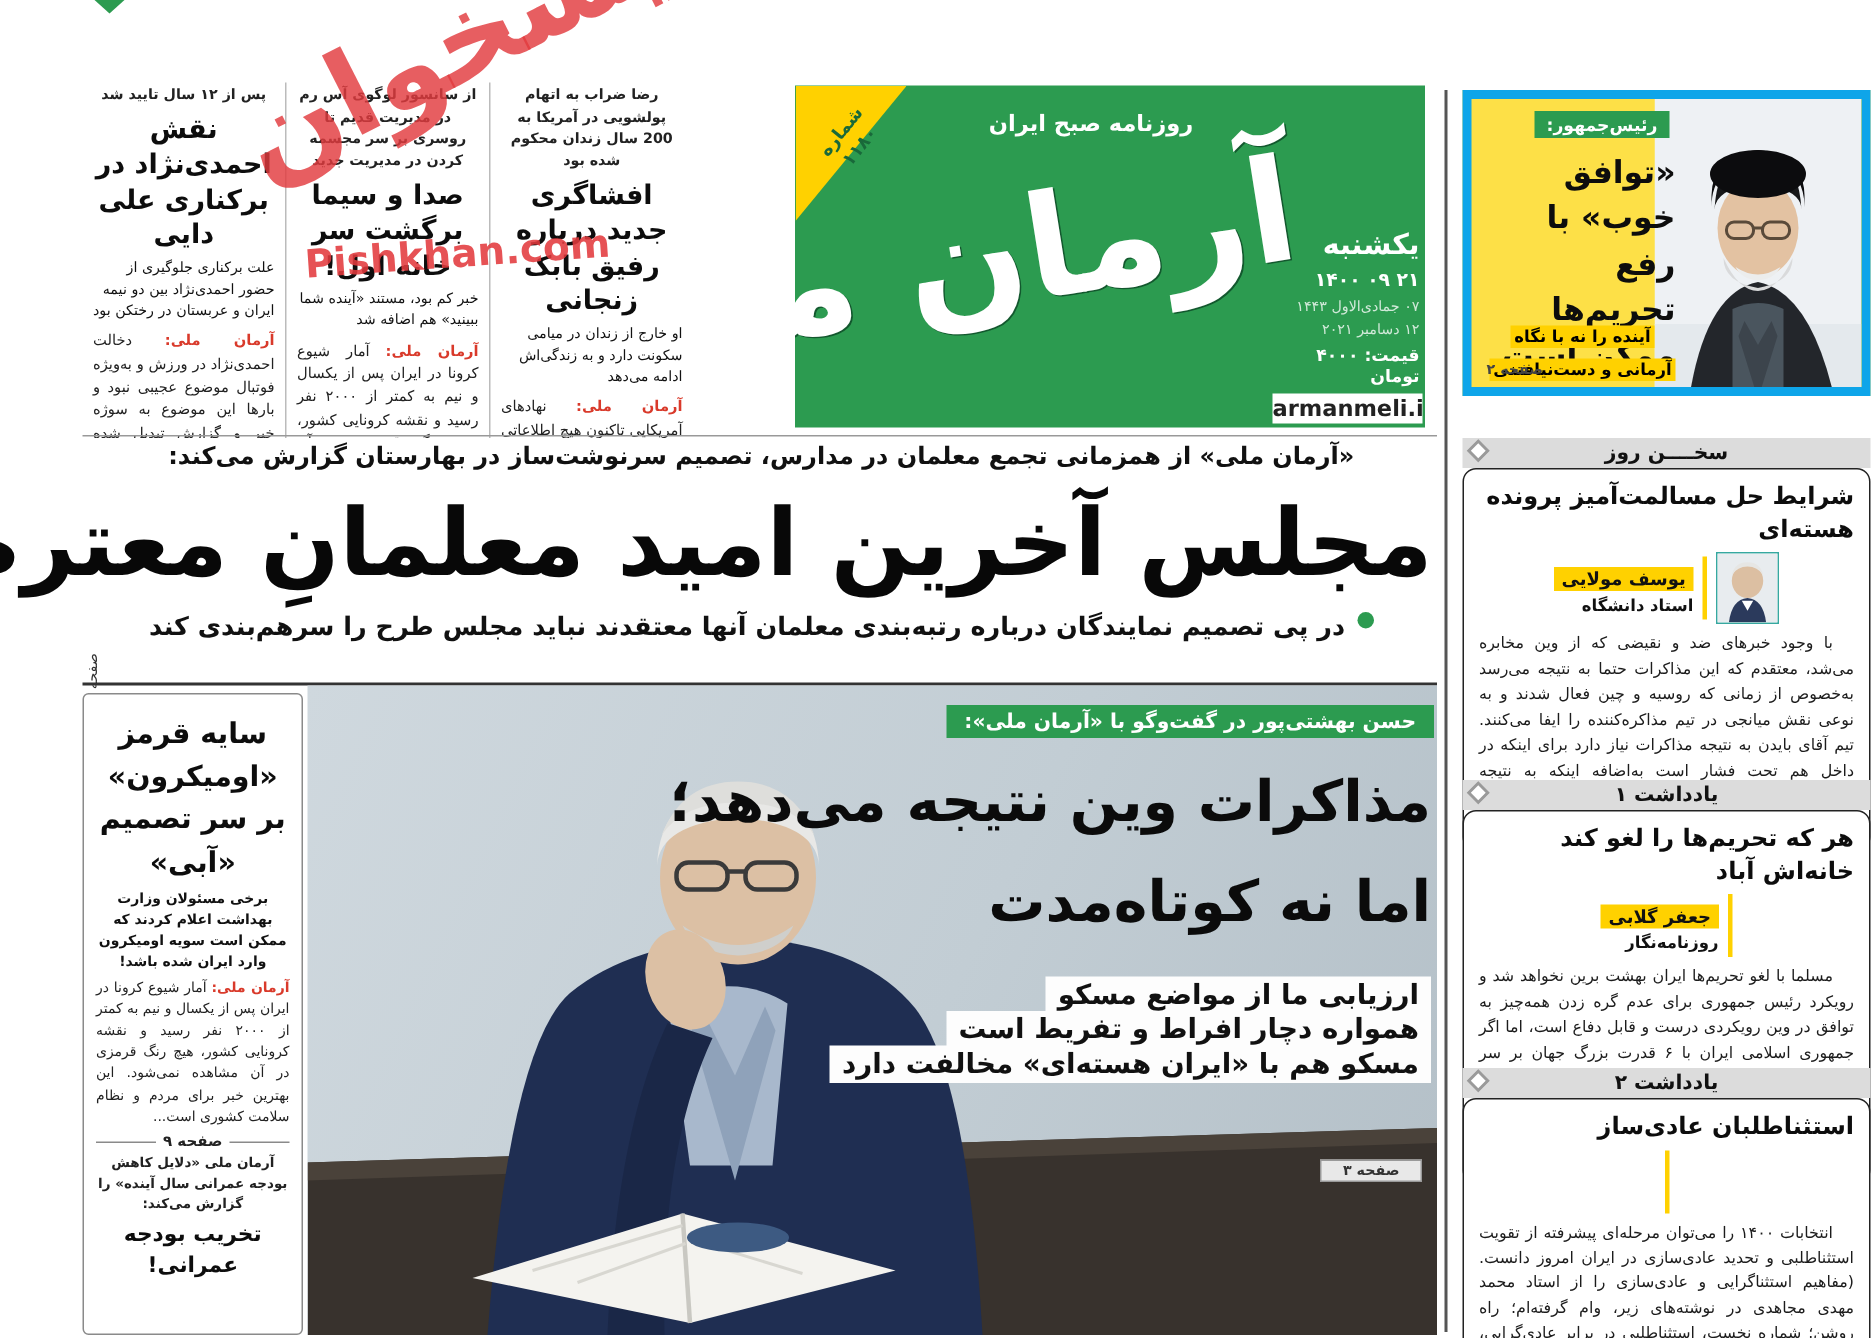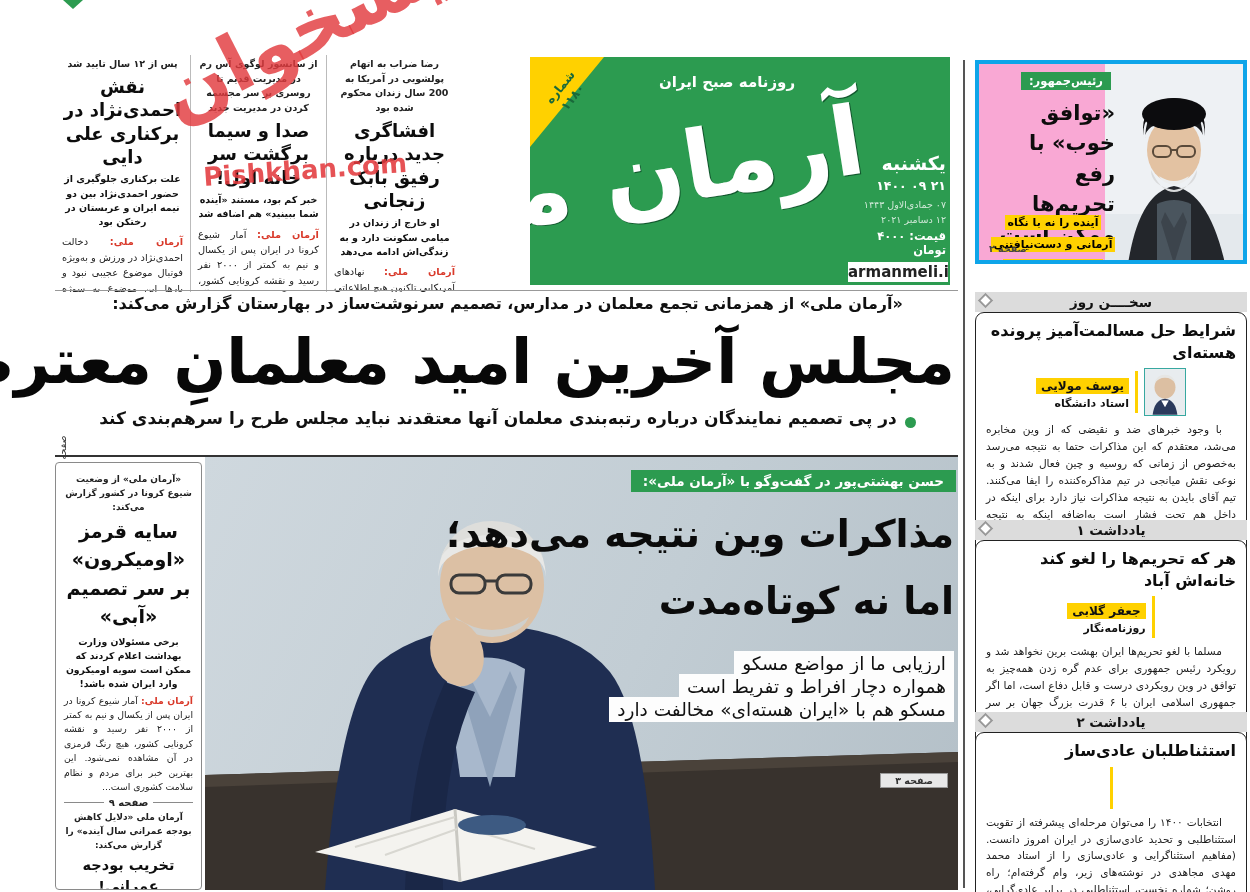--- a/index.html
+++ b/index.html
@@ -14,21 +14,21 @@
   .pageref .pr-line { flex:1; height:1px; background:#8a8a8a; }
   .pageref .pr-txt { font-size:10px; font-weight:bold; color:#222; white-space:nowrap; }
 
   
   .topcols { position:absolute; right:790px; left:55px; top:55px; height:237px; display:flex; direction:rtl; }
   .topcols { right:auto; left:55px; width:407px; }
   .tcol { flex:1; padding:2px 7px; overflow:hidden; text-align:center; border-left:1px solid #bbb; }
   .tcol:last-child { border-left:none; }
   .tcol .kick { font-size:9.5px; font-weight:bold; color:#222; line-height:1.55; margin-bottom:3px; }
   .tcol .ttl { font-size:18px; font-weight:900; color:#0d0d0d; line-height:1.3; margin:2px 0 4px; letter-spacing:-.5px; }
-  .tcol .sub { font-size:9.5px; font-weight:bold; color:#111; line-height:1.5; margin-bottom:5px; }
+  .tcol .sub { font-size:9.5px; font-weight:normal; color:#111; line-height:1.5; margin-bottom:5px;text-align:right; }
   .tcol .body { font-size:9.8px; color:#222; line-height:1.58; text-align:justify; }
 
   
   .watermark { position:absolute; left:175px; top:40px; width:280px; height:230px; pointer-events:none; z-index:30; }
   .wm-fa { position:absolute; left:10px; top:10px; font-size:78px; font-weight:bold; color:rgba(226,58,62,.82); transform:rotate(-27deg); transform-origin:left bottom; white-space:nowrap; }
   .wm-en { position:absolute; left:28px; top:115px; font-size:26px; font-weight:bold; color:rgba(226,58,62,.88); transform:rotate(-4deg); direction:ltr; }
 
   
   .masthead { position:absolute; left:530px; top:57px; width:420px; height:228px; background:#2c9b50; overflow:hidden; }
   .mh-tri { position:absolute; left:0; top:0; width:74px; height:90px; background:#ffd100; clip-path:polygon(0 0,100% 0,0 100%); }
@@ -36,58 +36,58 @@
   .mh-tagline { position:absolute; left:92px; top:16px; width:210px; text-align:center; color:#fff; font-size:15px; font-weight:bold; }
   .mh-logo { position:absolute; left:-5px; top:38px; width:340px; text-align:center; color:#fff; font-size:95px; font-weight:bold; transform:rotate(-9deg); line-height:1.5; text-shadow:1px 1px 0 #13582e; white-space:nowrap; }
   .mh-dates { position:absolute; left:318px; top:95px; width:98px; text-align:right; color:#fff; }
   .mh-weekday { font-size:19px; font-weight:bold; margin-bottom:4px; }
   .mh-date { font-size:12.5px; font-weight:bold; letter-spacing:1px; margin-bottom:6px; }
   .mh-hijri,.mh-greg { font-size:9.5px; color:rgba(255,255,255,.78); margin-bottom:4px; }
   .mh-price { font-size:11.5px; font-weight:bold; margin-top:2px; }
   .mh-site { position:absolute; left:318px; top:205px; width:100px; background:#fff; color:#222; text-align:center; font-size:15px; font-weight:bold; direction:ltr; padding:1px 0; }
 
   
-  .prez { position:absolute; left:975px; top:60px; width:272px; height:204px; border:4px solid #0ea5e9; background:#f9a8d4; overflow:hidden; }
+  .prez { position:absolute; left:975px; top:60px; width:272px; height:204px; border:6px solid #0ea5e9; background:#fde047; overflow:hidden; }
   .prez-photo { position:absolute; right:0; top:0; width:138px; height:226px; }
   .prez-kick { position:absolute; left:42px; top:8px; background:#2c9b50; color:#fff; font-size:11.5px; font-weight:bold; padding:2px 8px; }
   .prez-title { position:absolute; left:8px; top:34px; width:128px; font-size:21px; font-weight:900; line-height:1.45; color:#0d0d0d; text-align:right; letter-spacing:-.5px; }
   .prez-hl { position:absolute; left:8px; top:148px; width:132px; font-size:11px; font-weight:bold; line-height:2.0; text-align:center; }
   .prez-hl span { background:#ffd100; padding:1px 3px; -webkit-box-decoration-break:clone; box-decoration-break:clone; }
   .prez-page { position:absolute; left:10px; bottom:6px; font-size:9.5px; font-weight:bold; color:#444; }
 
   
   .vrule { left:963px; top:60px; width:1.5px; height:828px; }
   .hrule-top { left:55px; top:290px; width:903px; height:1px; background:#999; }
   .hrule-mid { left:55px; top:455px; width:903px; height:1.5px; background:#333; }
 
   
   .mainstory { position:absolute; left:60px; top:294px; width:895px; text-align:center; }
   .ms-kick { font-size:16px; font-weight:bold; color:#111; margin-bottom:2px; }
   .ms-head { font-size:62px; font-weight:900; color:#080808; line-height:1.5; letter-spacing:-2px; white-space:nowrap; }
-  .ms-subrow { display:flex; align-items:flex-end; justify-content:center; gap:8px; margin-top:0px; }
+  .ms-subrow { display:flex; align-items:flex-start; justify-content:center; gap:8px; margin-top:0px; }
   .ms-dot { width:11px; height:11px; border-radius:50%; background:#2c9b50; flex:0 0 auto; }
   .ms-sub { font-size:17px; font-weight:bold; color:#111; }
   .ms-sidepage { position:absolute; left:-14px; top:152px; font-size:9.5px; color:#333; transform:rotate(-90deg); }
 
   
   .lrail { position:absolute; left:55px; top:462px; width:147px; height:428px; border:1px solid #8a8a8a; border-radius:4px; background:#fff; padding:10px 8px 4px; text-align:center; overflow:hidden; }
   .lrail-marker { position:absolute; top:0; left:63px; width:0; height:0; border-left:10px solid transparent; border-right:10px solid transparent; border-top:9px solid #2c9b50; }
   .lr-kick { font-size:9px; font-weight:bold; color:#222; line-height:1.55; margin-bottom:2px; }
   .lr-ttl1 { font-size:19px; font-weight:900; color:#0d0d0d; line-height:1.5; margin:2px 0 4px; }
   .lr-ttl2 { font-size:14.5px; font-weight:900; color:#0d0d0d; line-height:1.4; margin:2px 0 3px; }
   .lr-sub { font-size:9.3px; font-weight:bold; color:#111; line-height:1.5; margin-bottom:3px; }
   .lr-body { font-size:9.3px; color:#222; line-height:1.55; text-align:justify; }
 
   
   .photo { position:absolute; left:205px; top:457px; width:753px; height:433px; background:linear-gradient(115deg,#cfd8de 0%,#c2cdd4 55%,#b3bfc7 100%); overflow:hidden; }
   .iv-kick { position:absolute; right:2px; top:13px; background:#2c9b50; color:#fff; font-size:13.5px; font-weight:bold; padding:3px 12px; }
   .iv-head { position:absolute; right:4px; top:44px; text-align:right; font-size:38px; font-weight:900; color:#0b0b0b; line-height:1.75; letter-spacing:-1px; white-space:nowrap; }
   .iv-quotes { position:absolute; right:4px; top:196px; text-align:right; }
   .iv-quotes div { margin-bottom:2px; }
-  .iv-quotes span { background:#fdfdfd; font-size:18.5px; font-weight:normal; color:#111; padding:2px 8px;margin-top:27px; }
+  .iv-quotes span { background:#fdfdfd; font-size:18.5px; font-weight:bold; color:#111; padding:2px 8px;margin-top:27px; }
   .iv-page { position:absolute; right:10px; top:316px; background:#e8e8e8; border:1px solid #999; font-size:9.5px; font-weight:bold; color:#333; padding:1px 14px; }
 
   
   .sec { position:absolute; left:975px; width:272px; }
   .sec-band { position:relative; height:20px; background:#dcdcdc; margin-bottom:0; }
   .sec-band .bt { display:block; text-align:center; font-size:13.5px; font-weight:900; color:#111; line-height:20px; }
   .sec-diamond { position:absolute; left:5px; top:3px; width:11px; height:11px; background:#fff; border:2px solid #9a9a9a; transform:rotate(45deg); }
   .sec-box { border:1.5px solid #222; border-radius:9px; background:#fff; padding:7px 10px 5px; overflow:hidden; }
   .sec-title { font-size:16px; font-weight:900; color:#0d0d0d; text-align:right; letter-spacing:-.5px; margin-bottom:5px; line-height:1.35; }
   .author-row { display:flex; justify-content:center; align-items:center; gap:6px; margin-bottom:5px; }
@@ -186,21 +186,20 @@
     <div class="ms-head">مجلس آخرین امید معلمانِ معترض</div>
     <div class="ms-subrow">
       <span class="ms-dot"></span>
       <span class="ms-sub">در پی تصمیم نمایندگان درباره رتبه‌بندی معلمان آنها معتقدند نباید مجلس طرح را سرهم‌بندی کند</span>
     </div>
     <div class="ms-sidepage">صفحه ۹</div>
   </div>
 
   <div class="lrail">
     <div class="lr-item">
-      <div class="lr-kick">«آرمان ملی» از وضعیت شیوع کرونا در کشور گزارش می‌کند:</div>
       <div class="lr-ttl1">سایه قرمز «اومیکرون» بر سر تصمیم «آبی»</div>
       <div class="lr-sub">برخی مسئولان وزارت بهداشت اعلام کردند که ممکن است سویه اومیکرون وارد ایران شده باشد!</div>
       <div class="lr-body"><span class="lead-red">آرمان ملی:</span> <span>آمار شیوع کرونا در ایران پس از یکسال و نیم به کمتر از ۲۰۰۰ نفر رسید و نقشه کرونایی کشور، هیچ رنگ قرمزی در آن مشاهده نمی‌شود. این بهترین خبر برای مردم و نظام سلامت کشوری است...</span></div>
       <div class="pageref">
           <span class="pr-line"></span>
           <span class="pr-txt">صفحه ۹</span>
           <span class="pr-line"></span>
         </div>
     </div>
     <div class="lr-item">

